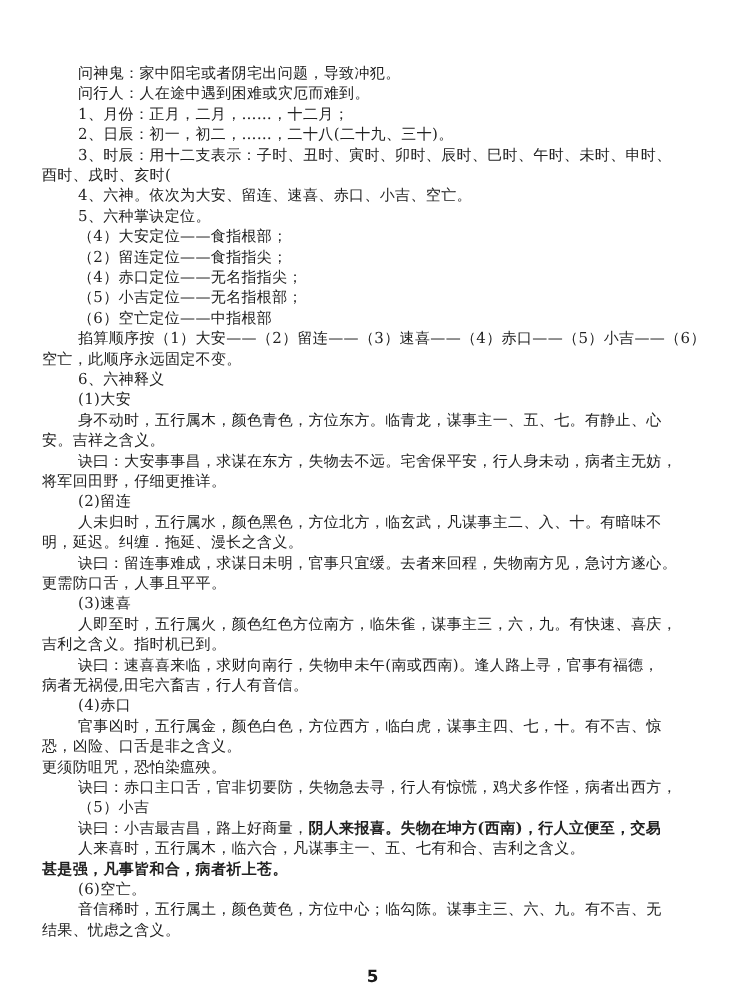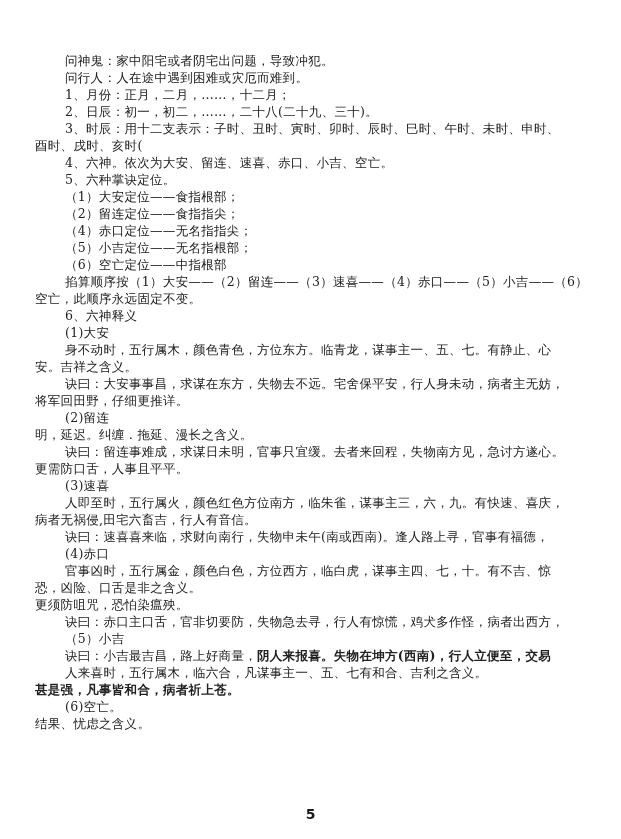--- a/index.html
+++ b/index.html
@@ -46,47 +46,50 @@
 <div class="page">
   <div class="content">
       <div class="line indent"><span class="seg-normal">问神鬼：家中阳宅或者阴宅出问题，导致冲犯。</span></div>
       <div class="line indent"><span class="seg-normal">问行人：人在途中遇到困难或灾厄而难到。</span></div>
       <div class="line indent"><span class="seg-normal">1、月份：正月，二月，……，十二月；</span></div>
       <div class="line indent"><span class="seg-normal">2、日辰：初一，初二，……，二十八(二十九、三十)。</span></div>
       <div class="line indent"><span class="seg-normal">3、时辰：用十二支表示：子时、丑时、寅时、卯时、辰时、巳时、午时、未时、申时、</span></div>
       <div class="line"><span class="seg-normal">酉时、戌时、亥时(</span></div>
       <div class="line indent"><span class="seg-normal">4、六神。依次为大安、留连、速喜、赤口、小吉、空亡。</span></div>
       <div class="line indent"><span class="seg-normal">5、六种掌诀定位。</span></div>
-      <div class="line indent"><span class="seg-normal">（1）大安定位——食指根部；</span></div>
+      <div class="line indent"><span class="seg-normal">（4）大安定位——食指根部；</span></div>
       <div class="line indent"><span class="seg-normal">（2）留连定位——食指指尖；</span></div>
       <div class="line indent"><span class="seg-normal">（4）赤口定位——无名指指尖；</span></div>
       <div class="line indent"><span class="seg-normal">（5）小吉定位——无名指根部；</span></div>
       <div class="line indent"><span class="seg-normal">（6）空亡定位——中指根部</span></div>
       <div class="line indent"><span class="seg-normal">掐算顺序按（1）大安——（2）留连——（3）速喜——（4）赤口——（5）小吉——（6）</span></div>
       <div class="line"><span class="seg-normal">空亡，此顺序永远固定不变。</span></div>
       <div class="line indent"><span class="seg-normal">6、六神释义</span></div>
       <div class="line indent"><span class="seg-normal">(1)大安</span></div>
       <div class="line indent"><span class="seg-normal">身不动时，五行属木，颜色青色，方位东方。临青龙，谋事主一、五、七。有静止、心</span></div>
       <div class="line"><span class="seg-normal">安。吉祥之含义。</span></div>
       <div class="line indent"><span class="seg-normal">诀曰：大安事事昌，求谋在东方，失物去不远。宅舍保平安，行人身未动，病者主无妨，</span></div>
       <div class="line"><span class="seg-normal">将军回田野，仔细更推详。</span></div>
       <div class="line indent"><span class="seg-normal">(2)留连</span></div>
+      <div class="line indent"><span class="seg-normal">人未归时，五行属水，颜色黑色，方位北方，临玄武，凡谋事主二、入、十。有暗味不</span></div>
       <div class="line"><span class="seg-normal">明，延迟。纠缠．拖延、漫长之含义。</span></div>
       <div class="line indent"><span class="seg-normal">诀曰：留连事难成，求谋日未明，官事只宜缓。去者来回程，失物南方见，急讨方遂心。</span></div>
       <div class="line"><span class="seg-normal">更需防口舌，人事且平平。</span></div>
       <div class="line indent"><span class="seg-normal">(3)速喜</span></div>
       <div class="line indent"><span class="seg-normal">人即至时，五行属火，颜色红色方位南方，临朱雀，谋事主三，六，九。有快速、喜庆，</span></div>
+      <div class="line"><span class="seg-normal">吉利之含义。指时机已到。</span></div>
+      <div class="line indent"><span class="seg-normal">诀曰：速喜喜来临，求财向南行，失物申未午(南或西南)。逢人路上寻，官事有福德，</span></div>
       <div class="line"><span class="seg-normal">病者无祸侵,田宅六畜吉，行人有音信。</span></div>
-      <div class="line indent"><span class="seg-normal">诀曰：速喜喜来临，求财向南行，失物申未午(南或西南)。逢人路上寻，官事有福德，</span></div>
       <div class="line indent"><span class="seg-normal">(4)赤口</span></div>
       <div class="line indent"><span class="seg-normal">官事凶时，五行属金，颜色白色，方位西方，临白虎，谋事主四、七，十。有不吉、惊</span></div>
       <div class="line"><span class="seg-normal">恐，凶险、口舌是非之含义。</span></div>
       <div class="line"><span class="seg-normal">更须防咀咒，恐怕染瘟殃。</span></div>
       <div class="line indent"><span class="seg-normal">诀曰：赤口主口舌，官非切要防，失物急去寻，行人有惊慌，鸡犬多作怪，病者出西方，</span></div>
       <div class="line indent"><span class="seg-normal">（5）小吉</span></div>
       <div class="line indent"><span class="seg-normal">诀曰：小吉最吉昌，路上好商量，</span><span class="seg-bold">阴人来报喜。失物在坤方(西南)，行人立便至，交易</span></div>
       <div class="line indent"><span class="seg-normal">人来喜时，五行属木，临六合，凡谋事主一、五、七有和合、吉利之含义。</span></div>
       <div class="line"><span class="seg-bold">甚是强，凡事皆和合，病者祈上苍。</span></div>
       <div class="line indent"><span class="seg-normal">(6)空亡。</span></div>
+      <div class="line indent"><span class="seg-normal">音信稀时，五行属土，颜色黄色，方位中心；临勾陈。谋事主三、六、九。有不吉、无</span></div>
       <div class="line"><span class="seg-normal">结果、忧虑之含义。</span></div>
     </div>
   <div class="page-number">5</div>
 </div>
 
 </body></html>

